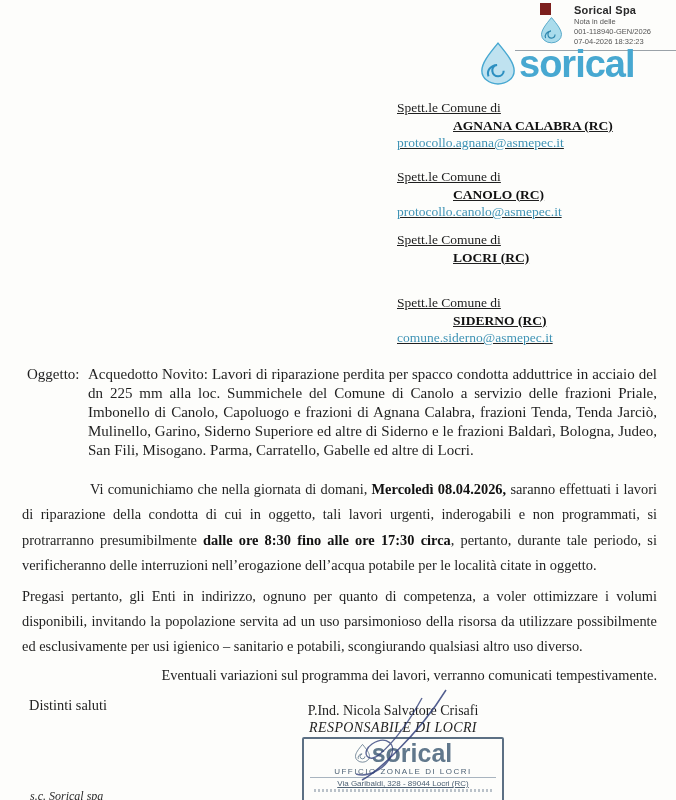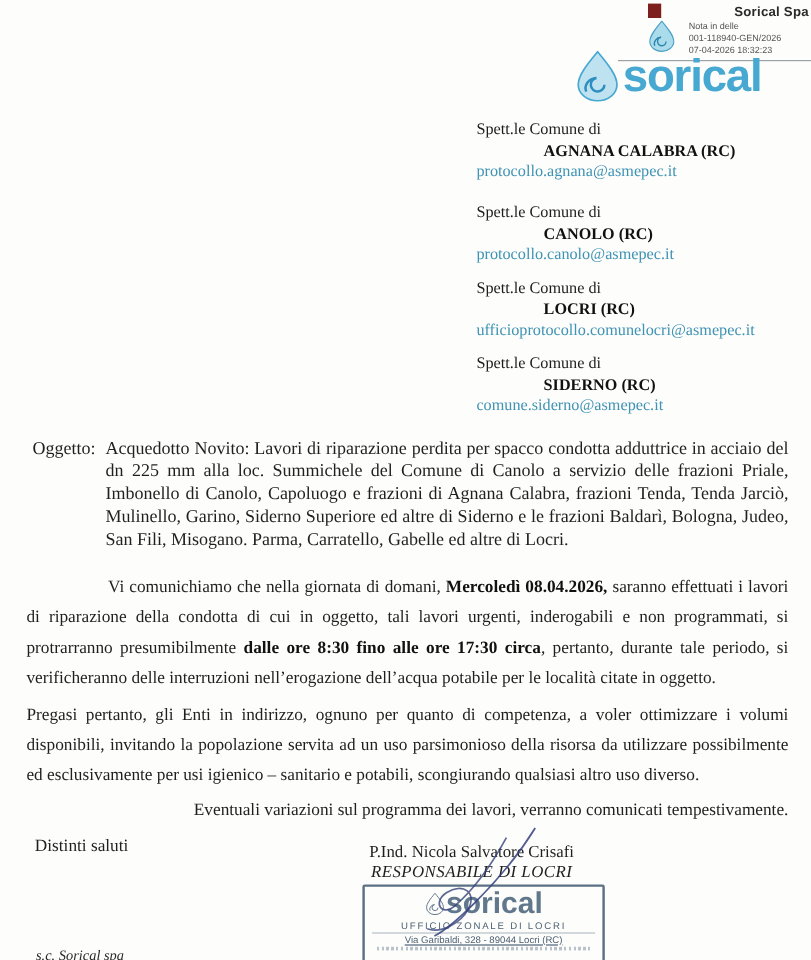--- a/index.html
+++ b/index.html
@@ -6,32 +6,32 @@
   .page{
     position:relative;width:676px;height:800px;margin:0 auto;
     background:#fdfdfb;overflow:hidden;
     font-family:"Liberation Serif", serif;color:#1f1f1f;
   }
   
   .proto-stamp{position:absolute;left:538px;top:2px;width:138px;}
   .proto-red-square{position:absolute;left:2px;top:1px;width:11px;height:12px;background:#7c1f1d;}
   .proto-swirl{position:absolute;left:0px;top:15px;width:27px;height:27px;}
   .proto-text{position:absolute;left:36px;top:2px;width:100px;font-family:"Liberation Sans",sans-serif;}
-  .proto-company{font-size:11px;color:#2a2a2a;font-weight:bold;letter-spacing:.2px;text-align:right;}
+  .proto-company{font-size:11px;color:#2a2a2a;font-weight:bold;letter-spacing:.2px;}
   .proto-line{font-size:7.5px;color:#555;margin-top:1px;white-space:nowrap;}
   .proto-underline{position:absolute;left:515px;top:50px;width:161px;height:1px;background:#9aa2a8;}
   
   .logo{position:absolute;left:479px;top:42px;display:flex;align-items:center;}
   .logo-icon{width:38px;height:44px;}
   .logo-word{
     font-family:"Liberation Sans",sans-serif;font-weight:bold;font-size:38px;
     color:#47a8d1;letter-spacing:-1px;line-height:40px;margin-left:2px;
   }
   
-  .recipient{position:absolute;left:397px;width:272px;font-size:13.5px;line-height:17.5px;}
+  .recipient{position:absolute;left:397px;width:272px;font-size:13.5px;line-height:17.5px;text-decoration:underline;}
   .rcpt-salutation{color:#1d1d1d;}
   .rcpt-city{font-weight:bold;padding-left:56px;color:#111;}
   .rcpt-email{color:#3f93b5;}
   
   .subject{position:absolute;left:27px;top:365px;width:630px;display:flex;font-size:15px;line-height:19px;}
   .subject-label{width:61px;flex:none;}
   .subject-text{flex:1;text-align:justify;}
   
   .letter-body{position:absolute;left:22px;top:477px;width:635px;font-size:14.4px;line-height:25.4px;}
   .letter-body p{margin:0;}
@@ -93,21 +93,20 @@
     <div class="rcpt-email">protocollo.agnana@asmepec.it</div>
   </div>
   <div class="recipient" style="top:168px">
     <div class="rcpt-salutation">Spett.le  Comune di</div>
     <div class="rcpt-city">CANOLO (RC)</div>
     <div class="rcpt-email">protocollo.canolo@asmepec.it</div>
   </div>
   <div class="recipient" style="top:231px">
     <div class="rcpt-salutation">Spett.le  Comune di</div>
     <div class="rcpt-city">LOCRI (RC)</div>
-    <div class="rcpt-email">ufficioprotocollo.comunelocri@asmepec.it</div>
   </div>
   <div class="recipient" style="top:294px">
     <div class="rcpt-salutation">Spett.le  Comune di</div>
     <div class="rcpt-city">SIDERNO (RC)</div>
     <div class="rcpt-email">comune.siderno@asmepec.it</div>
   </div>
 
   <div class="subject">
     <div class="subject-label">Oggetto:</div>
     <div class="subject-text">Acquedotto Novito: Lavori di  riparazione perdita per spacco condotta adduttrice in acciaio del dn 225 mm alla  loc. Summichele del Comune di Canolo a servizio delle frazioni Priale, Imbonello di Canolo, Capoluogo e frazioni  di Agnana Calabra, frazioni Tenda, Tenda Jarciò, Mulinello, Garino, Siderno Superiore ed altre di Siderno e le frazioni Baldarì, Bologna, Judeo, San Fili, Misogano. Parma, Carratello, Gabelle ed altre di Locri.</div>

